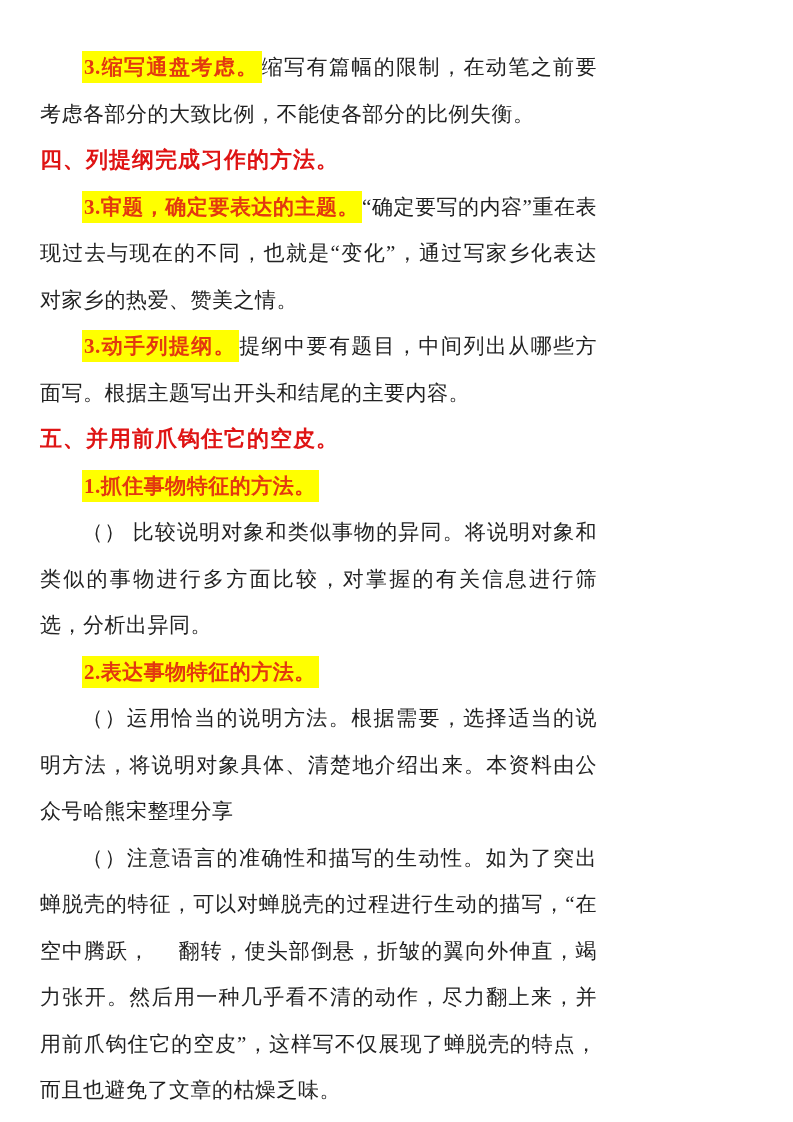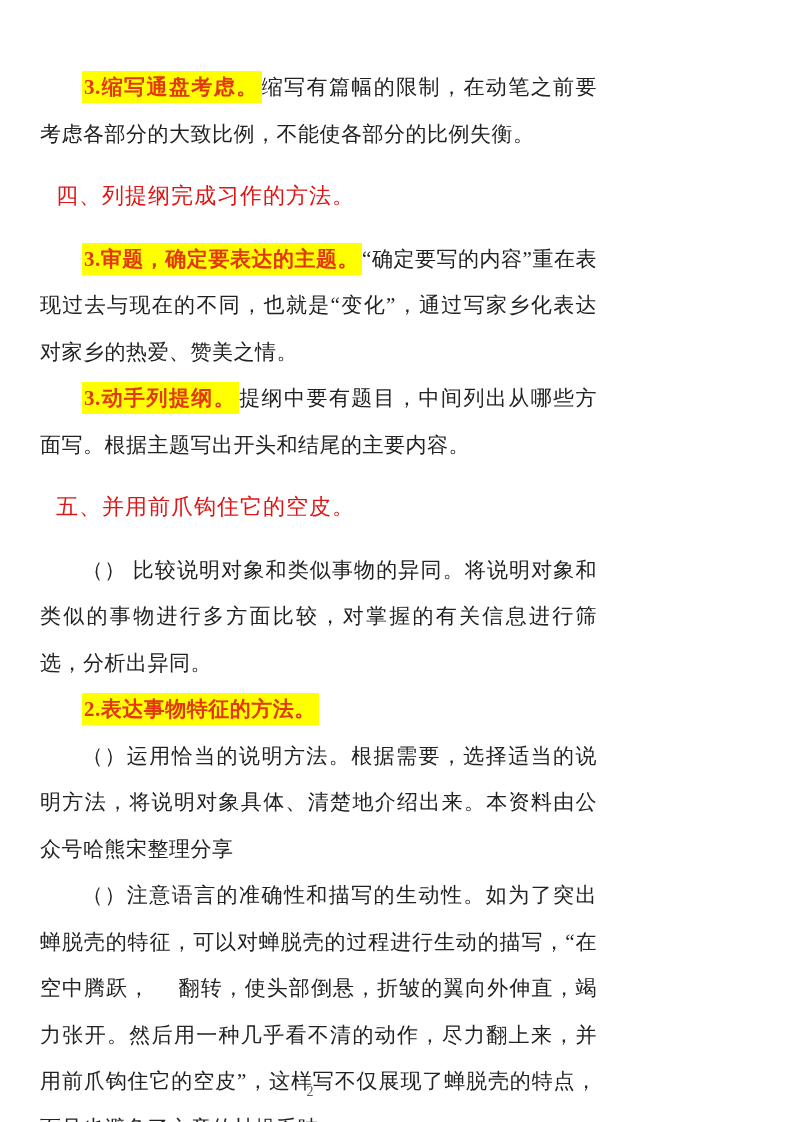--- a/index.html
+++ b/index.html
@@ -8,38 +8,38 @@
     width: 793px;
     height: 1122px;
     background: #ffffff;
     overflow: hidden;
   }
   .page {
     position: relative;
     width: 635px;
     height: 1122px;
     box-sizing: border-box;
-    padding: 64px 38px 0 40px;
+    padding: 44px 38px 0 40px;
     font-family: "Liberation Serif", "DejaVu Serif", serif;
   }
   .para {
     margin: 0;
     font-size: 21px;
     line-height: 46.5px;
     color: #222222;
     text-align: justify;
     text-indent: 2em;
     letter-spacing: 0.5px;
   }
   .heading {
-    margin: 16px;
+    margin: 0;
     font-size: 22px;
     line-height: 46.5px;
     color: #df1414;
-    font-weight: normal;
+    font-weight: bold;
     text-align: left;
     text-indent: 0;
     letter-spacing: 1px;
   }
   .hl {
     background: #ffff00;
     color: #e3380f;
     font-weight: bold;
     padding: 4px 3px 4px 2px;
   }
@@ -65,20 +65,21 @@
   <p class="heading">四、列提纲完成习作的方法。</p>
 
   <p class="para"><span class="hl">3.审题，确定要表达的主题。</span><span>“确定要写的内容”重在表现过去与现在的不同，也就是“变化”，通过写家乡化表达对家乡的热爱、赞美之情。</span></p>
 
 
   <p class="para"><span class="hl">3.动手列提纲。</span><span>提纲中要有题目，中间列出从哪些方面写。根据主题写出开头和结尾的主要内容。</span></p>
 
 
   <p class="heading">五、并用前爪钩住它的空皮。</p>
 
+  <p class="para"><span class="hl">1.抓住事物特征的方法。</span></p>
 
 
   <p class="para">（） 比较说明对象和类似事物的异同。将说明对象和类似的事物进行多方面比较，对掌握的有关信息进行筛选，分析出异同。</p>
 
   <p class="para"><span class="hl">2.表达事物特征的方法。</span></p>
 
   <p class="para">（）运用恰当的说明方法。根据需要，选择适当的说明方法，将说明对象具体、清楚地介绍出来。本资料由公众号哈熊宋整理分享</p>
 
   <p class="para">（）注意语言的准确性和描写的生动性。如为了突出蝉脱壳的特征，可以对蝉脱壳的过程进行生动的描写，“在空中腾跃，　 翻转，使头部倒悬，折皱的翼向外伸直，竭力张开。然后用一种几乎看不清的动作，尽力翻上来，并用前爪钩住它的空皮”，这样写不仅展现了蝉脱壳的特点，而且也避免了文章的枯燥乏味。</p>
 

